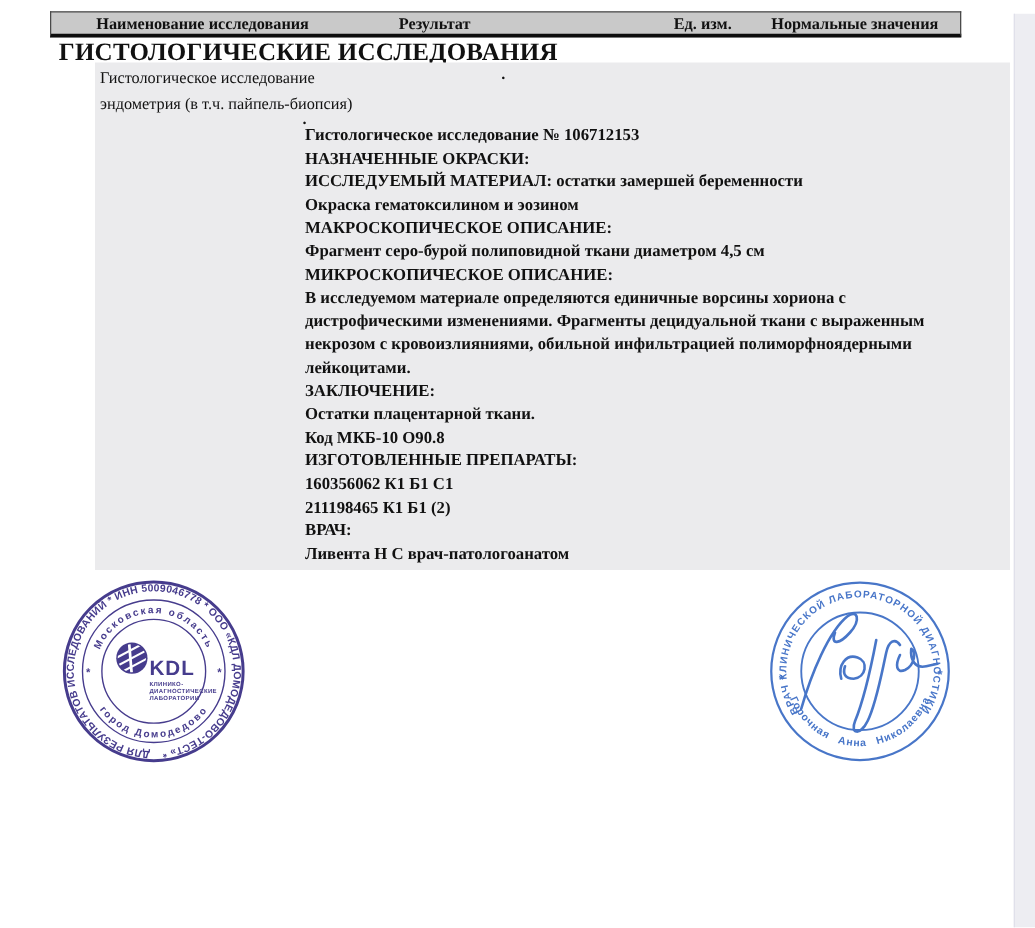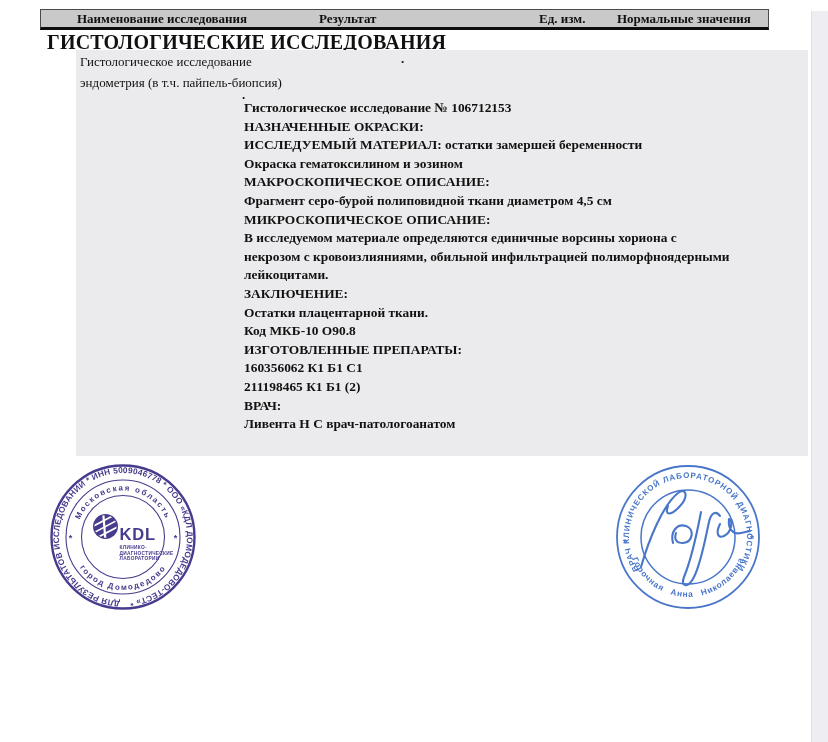--- a/index.html
+++ b/index.html
@@ -79,20 +79,21 @@
   <span class="dot dot-body">.</span>
   <div class="report">
       <div class="report-line">Гистологическое исследование № 106712153</div>
       <div class="report-line">НАЗНАЧЕННЫЕ ОКРАСКИ:</div>
       <div class="report-line">ИССЛЕДУЕМЫЙ МАТЕРИАЛ: остатки замершей беременности</div>
       <div class="report-line">Окраска гематоксилином и эозином</div>
       <div class="report-line">МАКРОСКОПИЧЕСКОЕ ОПИСАНИЕ:</div>
       <div class="report-line">Фрагмент серо-бурой полиповидной ткани диаметром 4,5 см</div>
       <div class="report-line">МИКРОСКОПИЧЕСКОЕ ОПИСАНИЕ:</div>
       <div class="report-line">В исследуемом материале определяются  единичные ворсины хориона с</div>
+      <div class="report-line">дистрофическими изменениями.  Фрагменты децидуальной ткани с выраженным</div>
       <div class="report-line">некрозом с кровоизлияниями, обильной инфильтрацией полиморфноядерными</div>
       <div class="report-line">лейкоцитами.</div>
       <div class="report-line">ЗАКЛЮЧЕНИЕ:</div>
       <div class="report-line">Остатки плацентарной ткани.</div>
       <div class="report-line">Код МКБ-10 О90.8</div>
       <div class="report-line">ИЗГОТОВЛЕННЫЕ ПРЕПАРАТЫ:</div>
       <div class="report-line">160356062 К1 Б1 С1</div>
       <div class="report-line">211198465 К1 Б1 (2)</div>
       <div class="report-line">ВРАЧ:</div>
       <div class="report-line">Ливента Н С врач-патологоанатом</div>

